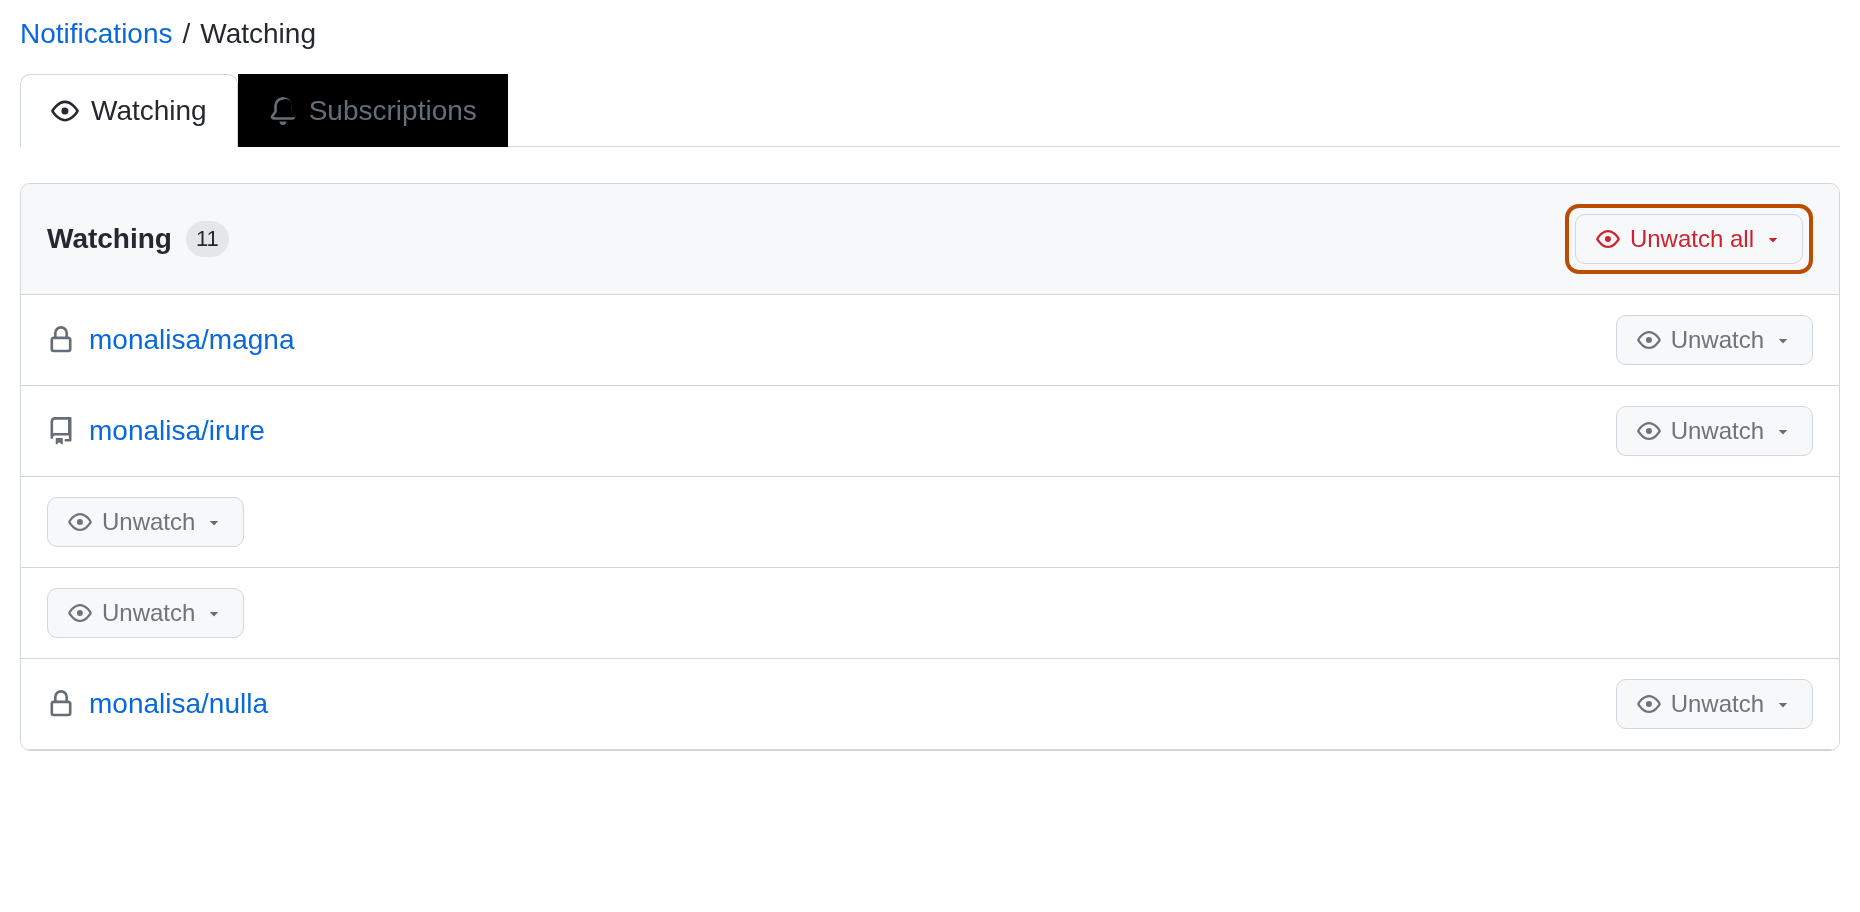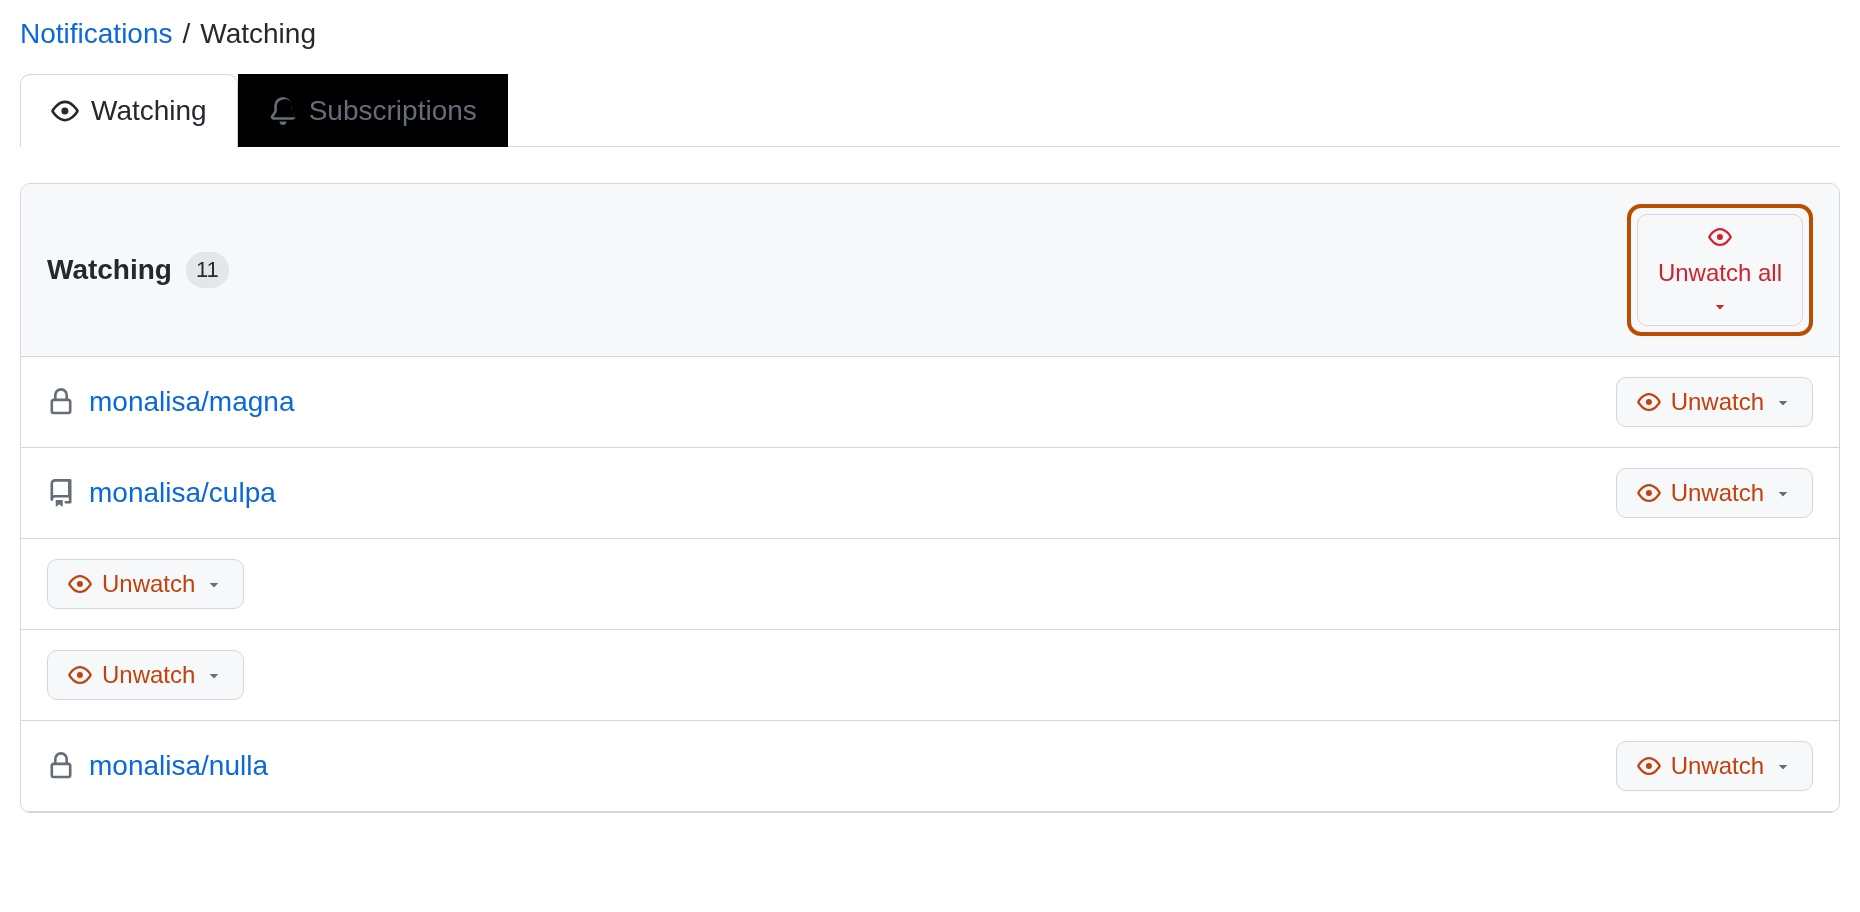--- a/index.html
+++ b/index.html
@@ -99,26 +99,25 @@
     .btn {
       display: inline-flex;
       align-items: center;
       gap: 10px;
       padding: 10px 20px;
       font-size: 24px;
       border: 1px solid #d0d7de;
       border-radius: 10px;
       background: #f6f8fa;
       cursor: pointer;
-      color: #c2410c;
+      color: #737373;
       font-weight: 500;
     }
     .btn-danger {
       color: #cf222e;
-      flex-direction: column;
     }
     .btn-danger .icon, .btn-danger .caret {
       color: #cf222e;
     }
     .highlight-box {
       border: 4px solid #bc4c00;
       border-radius: 14px;
       padding: 6px;
     }
     .repo-list {
@@ -251,21 +250,21 @@
           </span>
         </button>
       </li>
       <li class="repo-row">
         <div class="repo-left">
           <span class="icon">
             <svg width="28" height="28">
               <use href="#i-repo"></use>
             </svg>
           </span>
-          <a class="repo-link" href="#">monalisa/culpa</a>
+          <a class="repo-link" href="#">monalisa/irure</a>
         </div>
         <button class="btn">
           <span class="icon">
             <svg width="24" height="24">
               <use href="#i-eye"></use>
             </svg>
           </span>
           <span>Unwatch</span>
           <span class="caret">
             <svg width="18" height="18">

